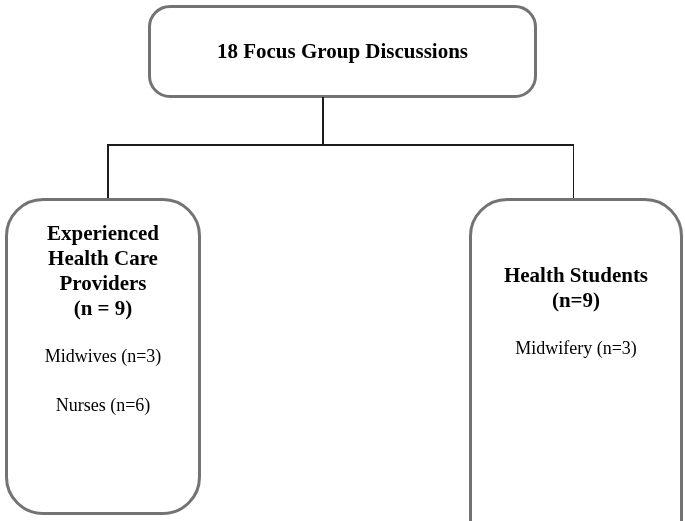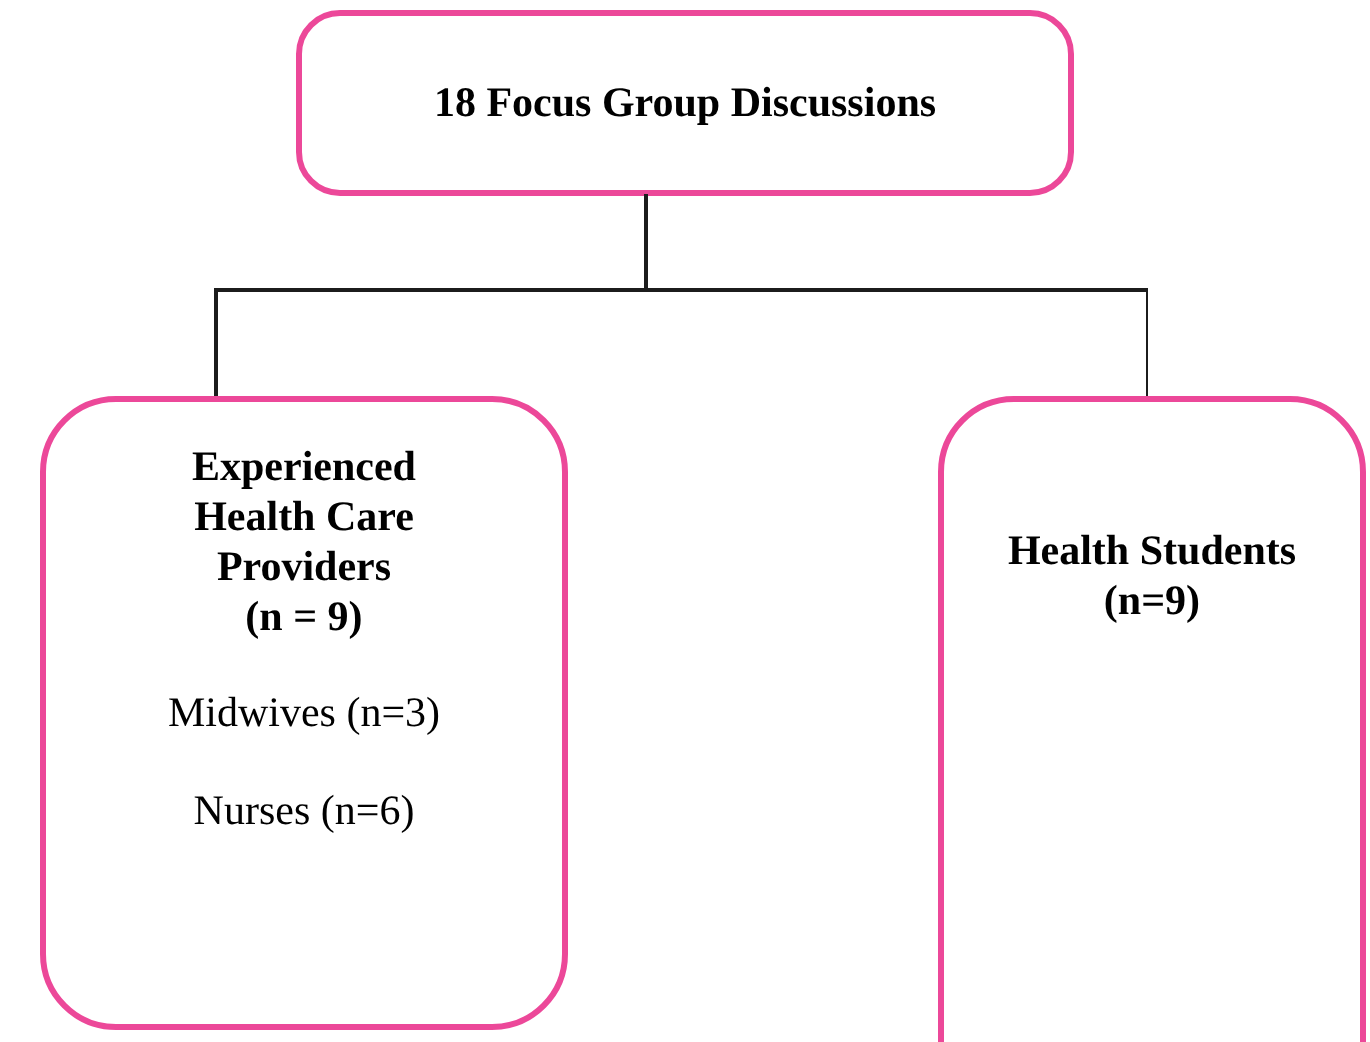--- a/index.html
+++ b/index.html
@@ -8,56 +8,56 @@
     width: 685px;
     height: 521px;
     background: #ffffff;
     font-family: "Liberation Serif", serif;
     color: #000000;
     overflow: hidden;
   }
   .box {
     position: absolute;
     background: #ffffff;
-    border: 3px solid #ec4899;
+    border: 3px solid #737373;
     box-sizing: border-box;
   }
   .top-box {
     left: 148px; top: 5px;
     width: 389px; height: 93px;
     border-radius: 22px;
     display: flex; align-items: center; justify-content: center;
   }
   .top-label {
     font-weight: bold;
     font-size: 21px;
     text-align: center;
   }
   .left-box {
-    left: 20px; top: 198px;
-    width: 264px; height: 317px;
+    left: 5px; top: 198px;
+    width: 196px; height: 317px;
     border-radius: 38px;
     padding: 20px 8px 0 8px;
   }
   .right-box {
     left: 469px; top: 198px;
     width: 214px; height: 364px;
     border-radius: 38px;
     padding: 62px 8px 0 8px;
   }
   .group-title {
     font-weight: bold;
     font-size: 21px;
     line-height: 25px;
     text-align: center;
     white-space: pre-line;
     margin-bottom: 23px;
   }
   .group-item {
-    font-size: 21px;
+    font-size: 18px;
     line-height: 25px;
     text-align: center;
     white-space: pre-line;
     margin-bottom: 24px;
   }
   .connector {
     position: absolute;
     background: #1c1c1c;
   }
   .conn-root-stem  { left: 322px; top: 97px;  width: 1.5px; height: 48px; }
@@ -84,15 +84,16 @@
 Health Care
 Providers
 (n = 9)</div>
     <div class="group-item">Midwives (n=3)</div>
     <div class="group-item">Nurses (n=6)</div>
   </div>
 
   <div class="box right-box">
     <div class="group-title">Health Students
 (n=9)</div>
+    <div class="group-item">Midwifery (n=3)</div>
   </div>
 
 </div>
 
 </body></html>

